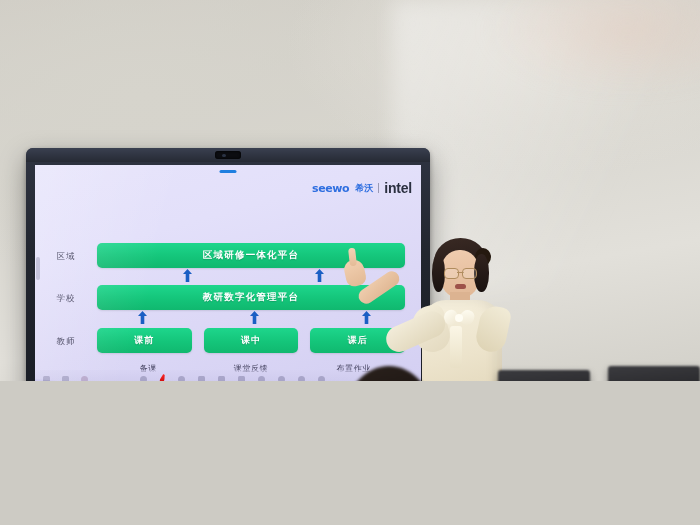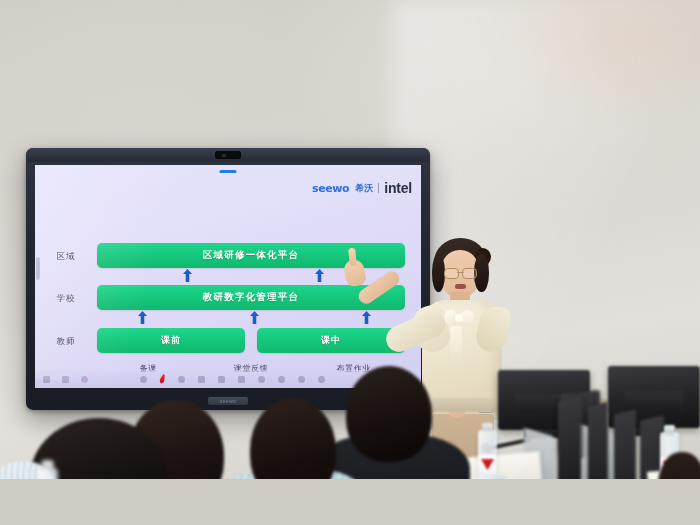--- a/index.html
+++ b/index.html
@@ -1,21 +1,21 @@
 <!DOCTYPE html>
 <html><head>
 <meta charset="utf-8">
 <style>
   html,body{margin:0;padding:0;}
   body{
     width:700px;height:525px;overflow:hidden;
     font-family:"Liberation Sans","DejaVu Sans",sans-serif;
     background:#cdcbc4;
   }
-  .scene{position:relative;width:700px;height:479px;overflow:hidden;}
+  .scene{position:relative;width:700px;height:381px;overflow:hidden;}
 
   
   .wall{
     position:absolute;inset:0;
     background:
       radial-gradient(ellipse 60% 55% at 78% 12%, #e4e1da 0%, rgba(228,225,218,0) 62%),
       radial-gradient(ellipse 70% 70% at 20% 25%, #d6d4cc 0%, rgba(214,212,204,0) 70%),
       linear-gradient(170deg,#cfccc4 0%,#d8d6cf 42%,#e2e0da 72%,#d2d0c9 100%);
   }
   .wall-sheen{
@@ -451,20 +451,21 @@
           </div>
           <div class="arrow a-up5">
             <svg width="9" height="13" viewBox="0 0 9 13">
                 <path d="M4.5 0 L9 5 H6.3 V13 H2.7 V5 H0 Z" fill="#1b5fc4"></path>
               </svg>
           </div>
 
           <div class="boxrow">
             <div class="box">课前</div>
             <div class="box">课中</div>
+            <div class="box">课后</div>
           </div>
 
           <div class="captionrow caprow1">
             <div class="cap">备课</div>
             <div class="cap">课堂反馈</div>
             <div class="cap">布置作业</div>
           </div>
 
         </div>
 

